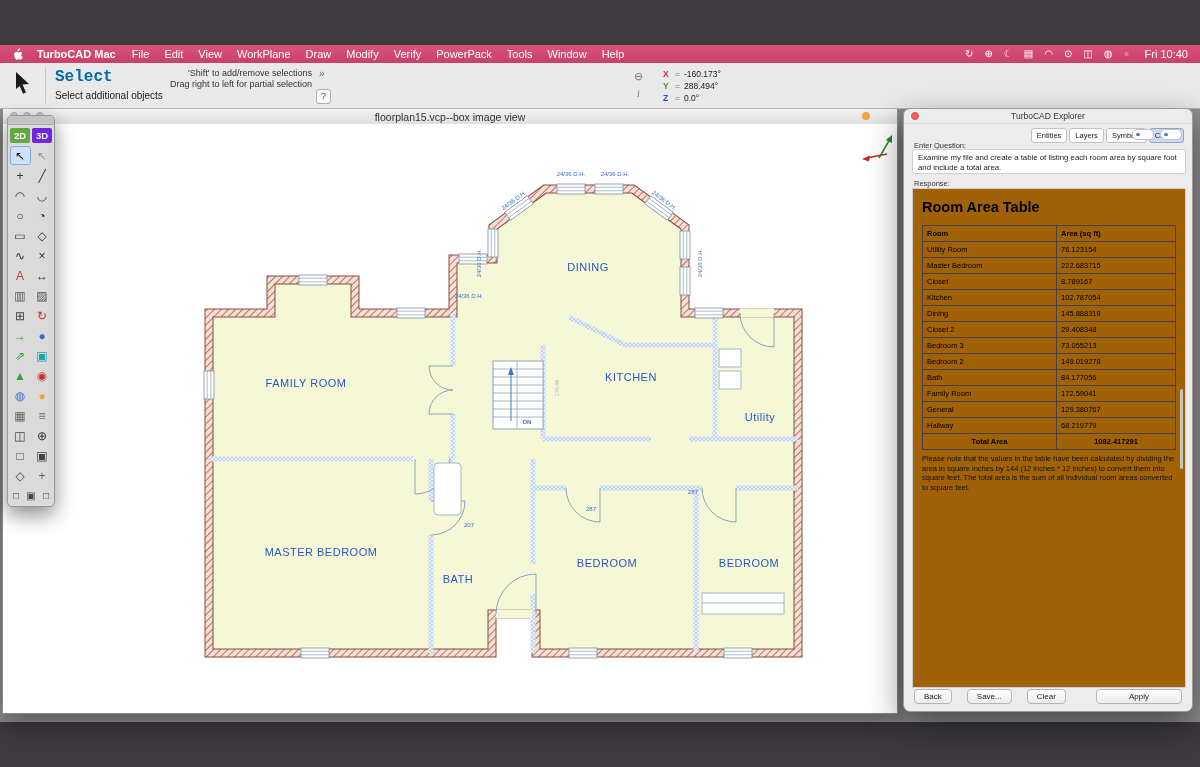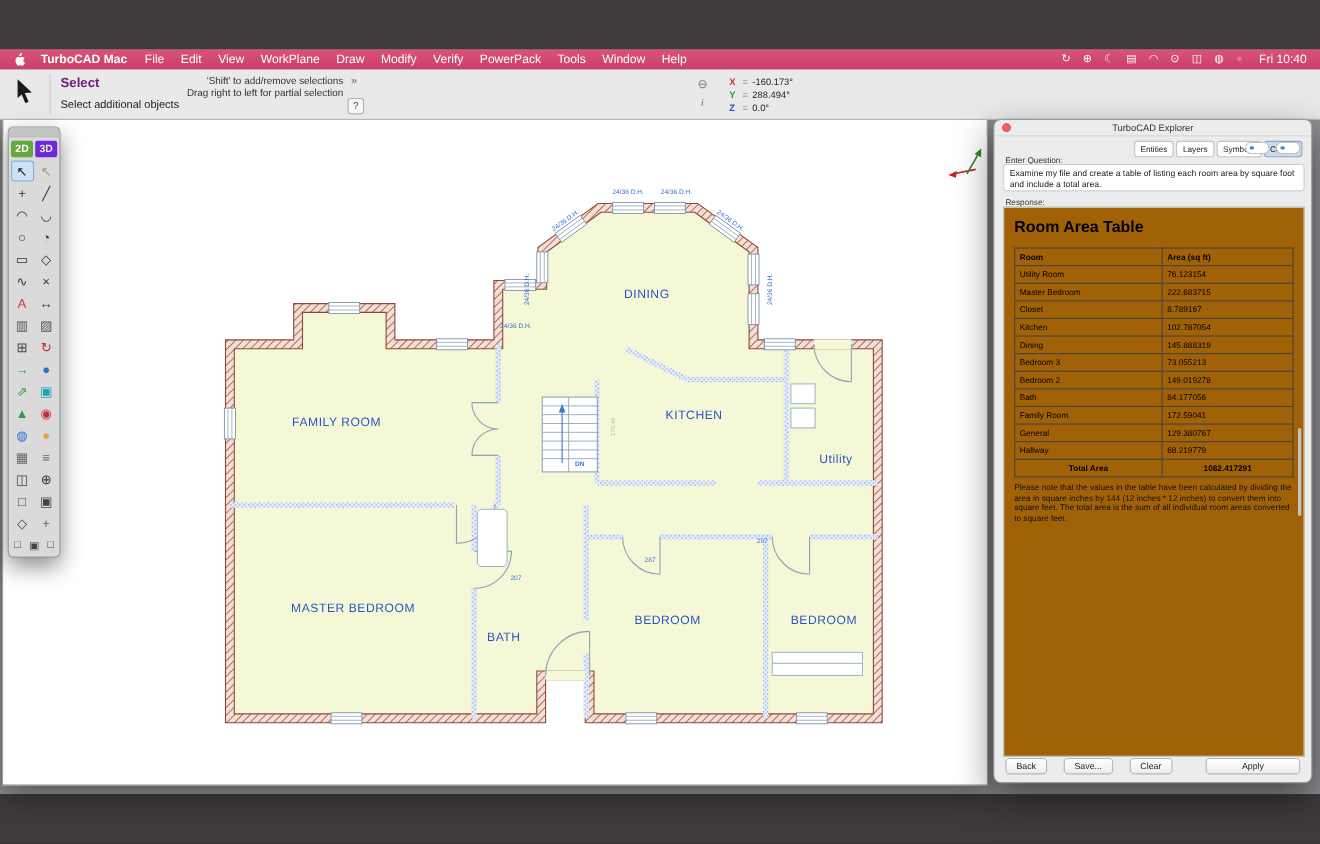--- a/index.html
+++ b/index.html
@@ -20,21 +20,21 @@
   .menus .menu-item{white-space:nowrap;cursor:default;}
   .menu-right{margin-left:auto;display:flex;align-items:center;gap:11px;}
   .mstat{font-size:10px;line-height:10px;color:#fff;}
   .clock{font-size:11px;margin-left:4px;white-space:nowrap;}
 
   
   .ctxbar{position:absolute;left:0;top:63px;width:100%;height:45px;background:#e9e9e9;
           border-bottom:1px solid #b5b5b5;z-index:20;}
   .cursor-ic{position:absolute;left:13px;top:8px;}
   .vdiv{position:absolute;left:45px;top:4px;width:1px;height:37px;background:#c9c9c9;}
-  .tname{position:absolute;left:55px;top:5px;font-size:12px;font-weight:bold;color:#701a75;}
+  .tname{position:absolute;left:55px;top:5px;font-size:16px;font-weight:bold;color:#0369a1;font-family:Liberation Mono, monospace;}
   .tstatus{position:absolute;left:55px;top:27px;font-size:10px;color:#222;}
   .hints{position:absolute;left:150px;top:5px;width:162px;text-align:right;
          font-size:9px;color:#333;line-height:11px;}
   .expandg{position:absolute;left:319px;top:5px;font-size:10px;color:#666;}
   .helpb{position:absolute;left:316px;top:26px;width:13px;height:13px;border:1px solid #b0b0b0;
          border-radius:3px;background:#f7f7f7;font-size:9px;color:#555;text-align:center;line-height:13px;}
   .snapg{position:absolute;left:634px;top:7px;font-size:11px;color:#777;}
   .infog{position:absolute;left:637px;top:25px;font-size:10px;color:#777;font-style:italic;font-family:"Liberation Serif",serif;}
   .coords{position:absolute;left:663px;top:5px;font-size:8.5px;line-height:12px;color:#222;}
   .coords .row{display:flex;gap:4px;}
@@ -177,20 +177,29 @@
         </div>
       <div class="row">
           <span class="ax z">Z</span>
           <span class="eq">=</span>
           <span>0.0°</span>
         </div>
     </div>
   </div>
 
   <div class="docwin">
+    <div class="doc-titlebar">
+      <span class="traffic">
+        <span class="tdot"></span>
+        <span class="tdot"></span>
+        <span class="tdot"></span>
+      </span>
+      <span>floorplan15.vcp--box image view</span>
+      <span class="alert-dot"></span>
+    </div>
     <div class="canvas">
       <svg width="894" height="589" viewBox="0 0 894 589" font-family="Liberation Sans, sans-serif">
         <defs>
           <pattern id="brick" width="5" height="5" patternUnits="userSpaceOnUse" patternTransform="rotate(45)">
             <rect width="5" height="5" fill="#f2e0d6"></rect>
             <line x1="0" y1="0" x2="0" y2="5" stroke="#b25845" stroke-width="1.6"></line>
           </pattern>
           <pattern id="stip" width="4" height="4" patternUnits="userSpaceOnUse">
             <rect width="4" height="4" fill="#e9eefb"></rect>
             <circle cx="1" cy="1" r="0.7" fill="#7fa3d8"></circle>
@@ -487,20 +496,24 @@
             <tr>
               <td>Kitchen</td>
               <td>102.787054</td>
             </tr>
 
             <tr>
               <td>Dining</td>
               <td>145.888319</td>
             </tr>
 
+            <tr>
+              <td>Closet 2</td>
+              <td>29.408348</td>
+            </tr>
 
             <tr>
               <td>Bedroom 3</td>
               <td>73.055213</td>
             </tr>
 
             <tr>
               <td>Bedroom 2</td>
               <td>149.019278</td>
             </tr>

